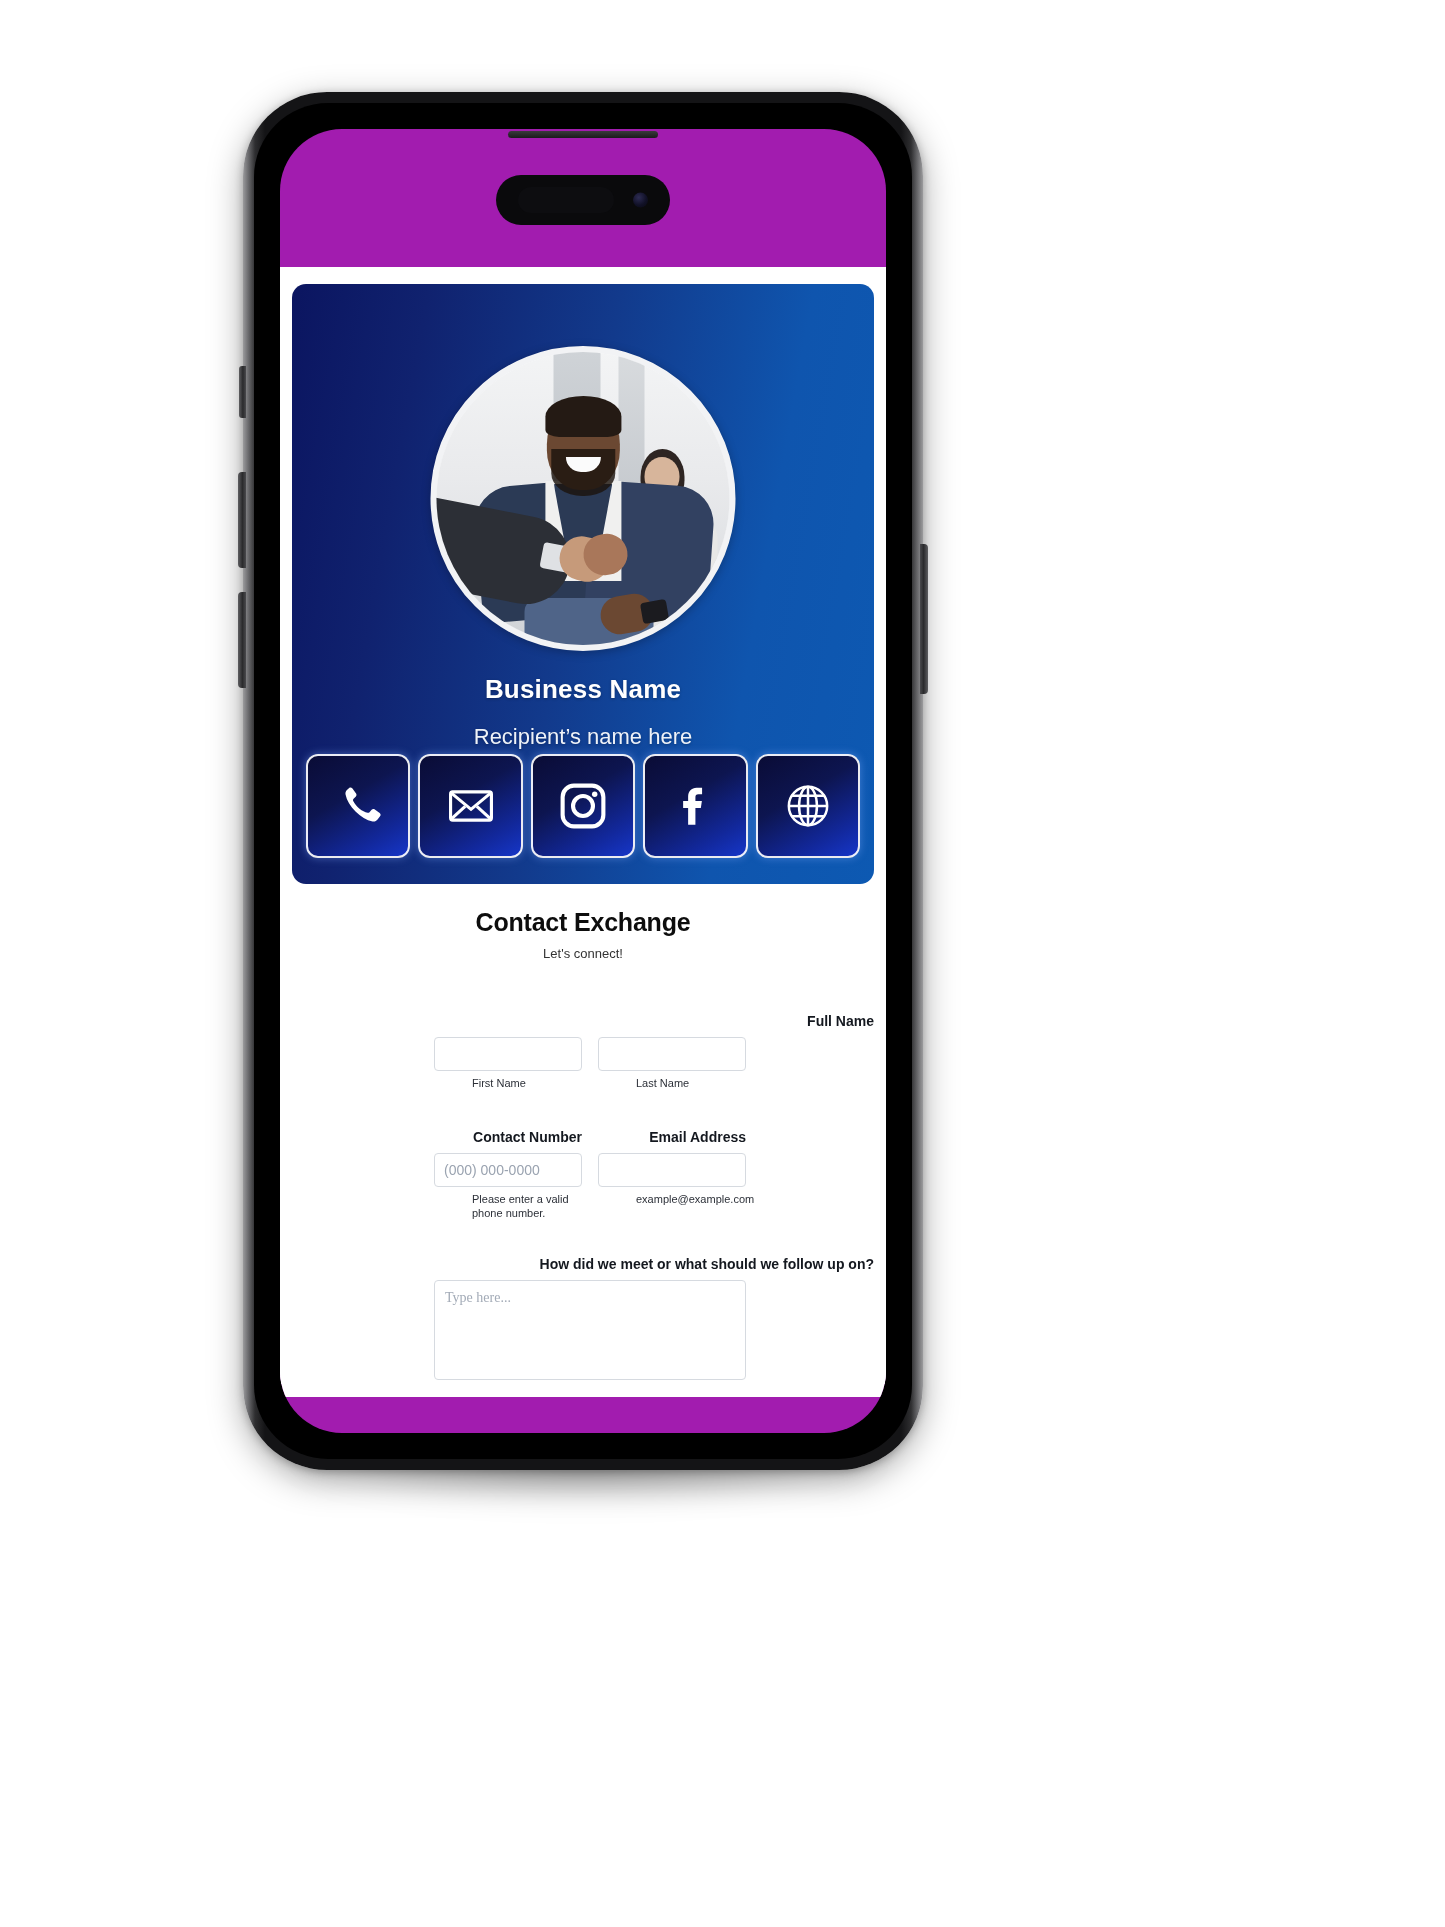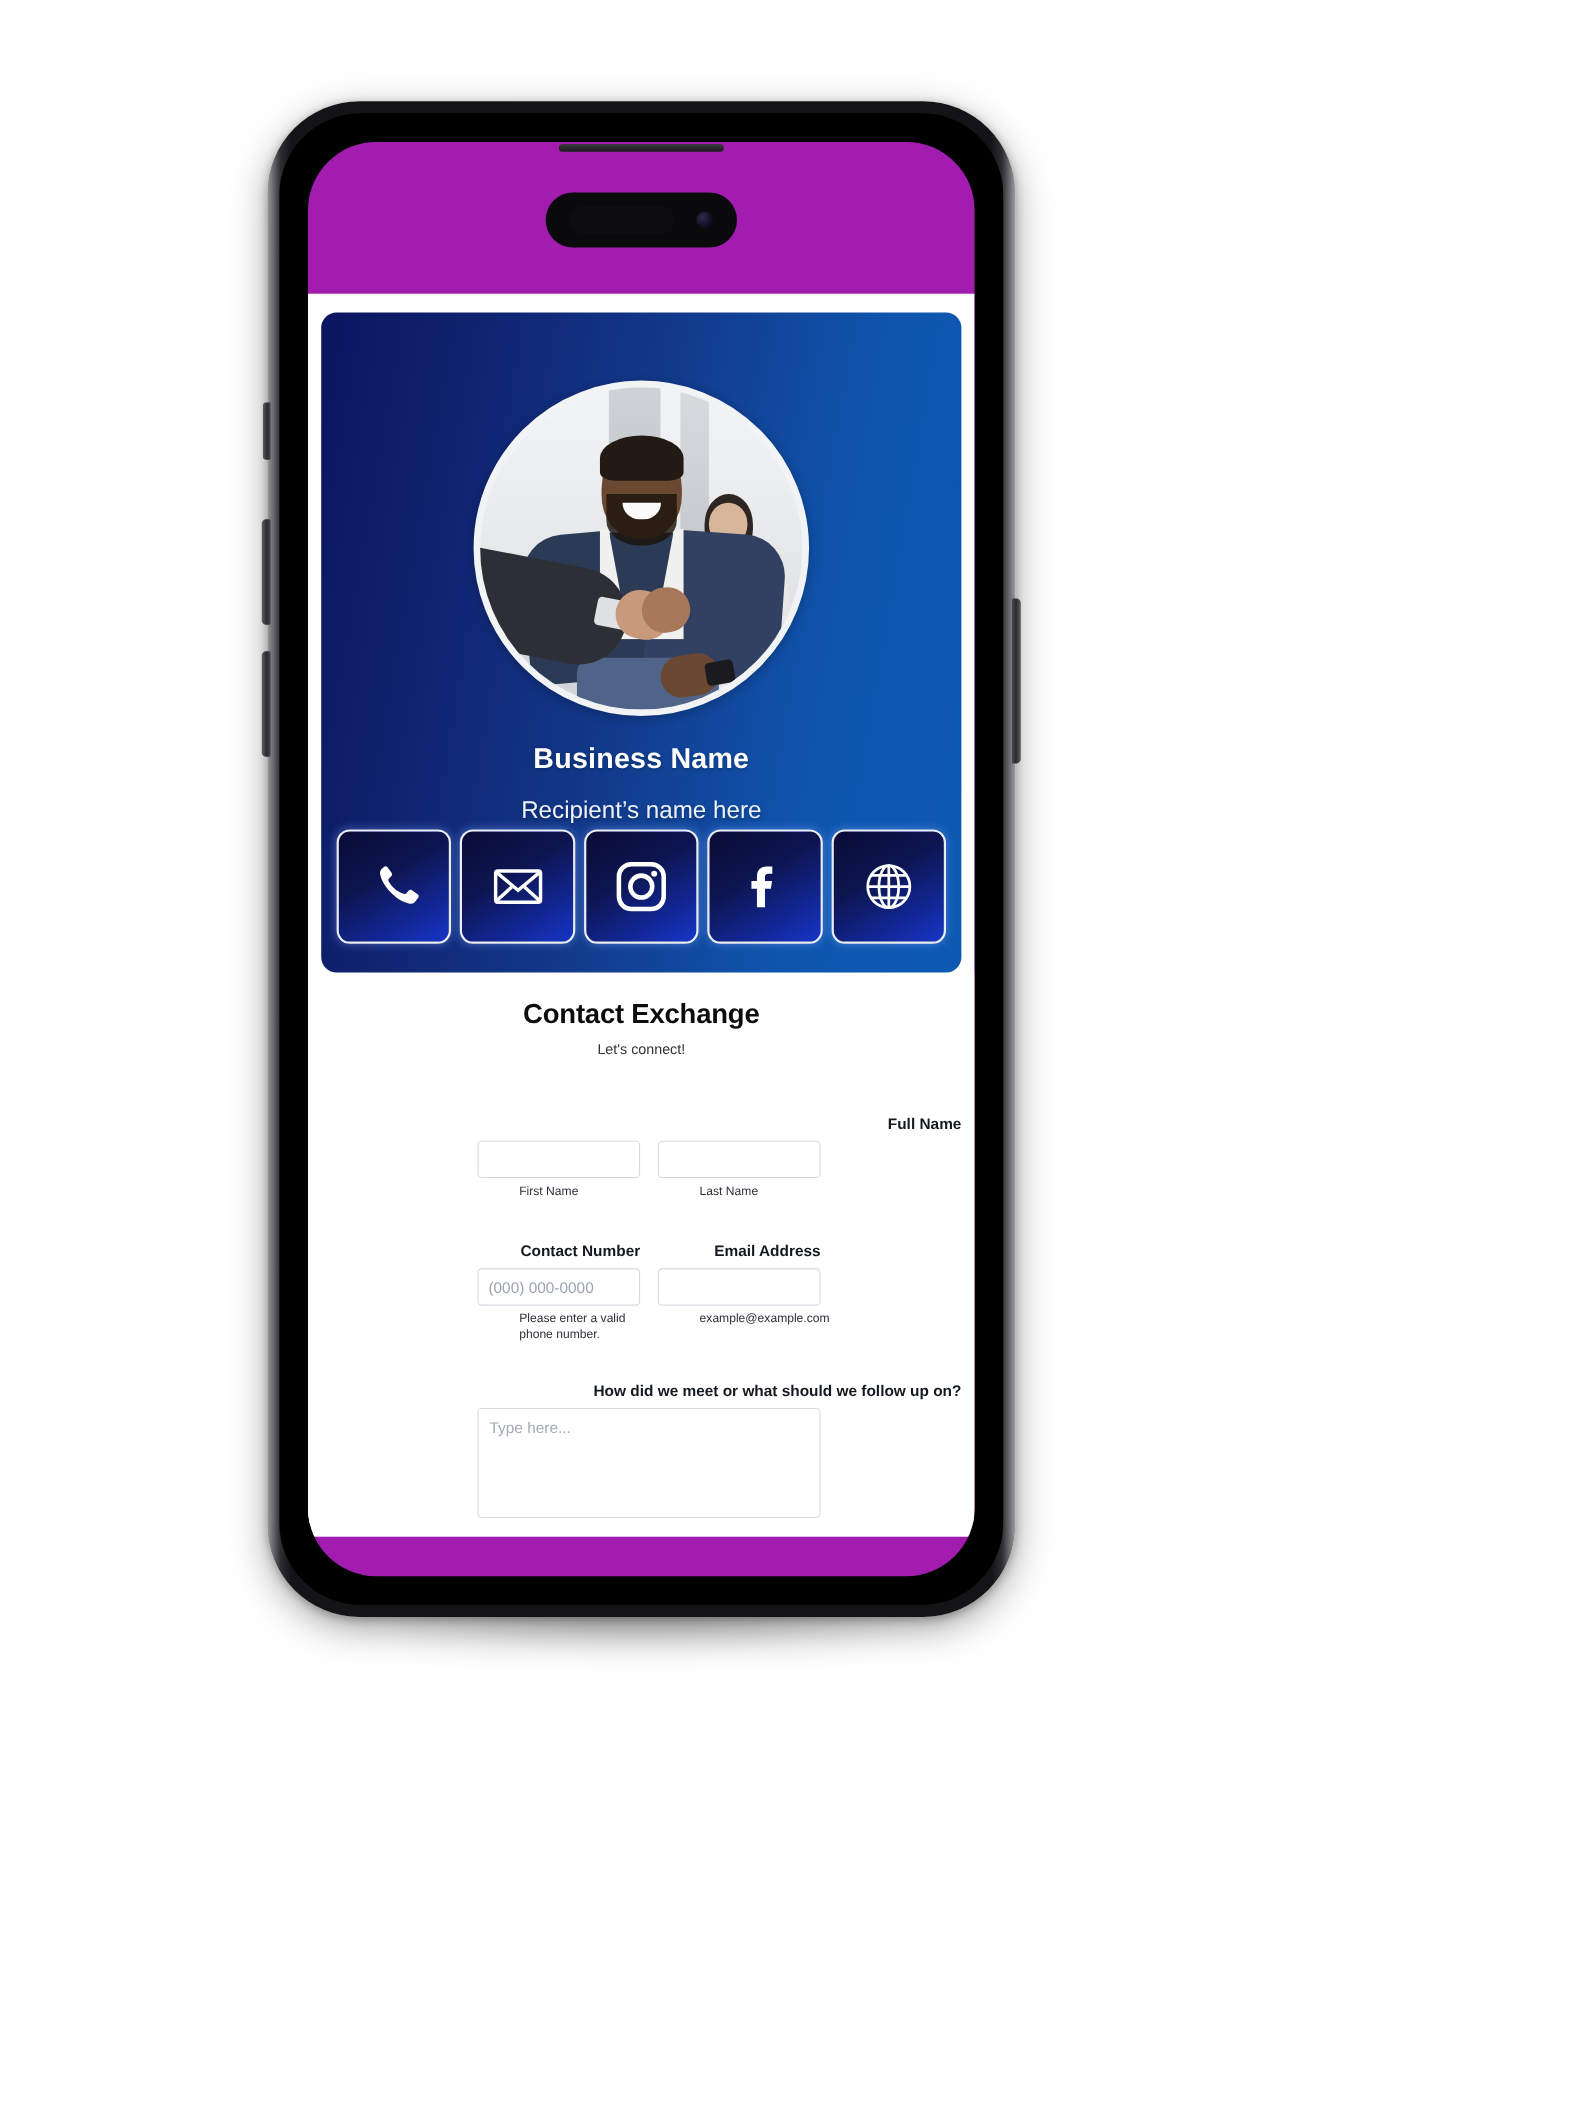--- a/index.html
+++ b/index.html
@@ -266,21 +266,21 @@
     padding: 0 9px;
   }
   .text-input::placeholder { color: #9aa3b0; }
 
   .note-area {
     width: 100%;
     min-height: 100px;
     border: 1px solid #d6dae0;
     border-radius: 4px;
     background: #ffffff;
-    font-family: Liberation Sans, sans-serif;
+    font-family: Liberation Serif, serif;
     font-size: 14px;
     color: #1a1d23;
     padding: 9px 10px;
     resize: none;
   }
   .note-area::placeholder { color: #a3abb7; }
 
   #followup-block { margin-top: 36px; }
   #followup-block .note-wrap { width: 312px; }
   #contact-row { margin-top: 38px; }

